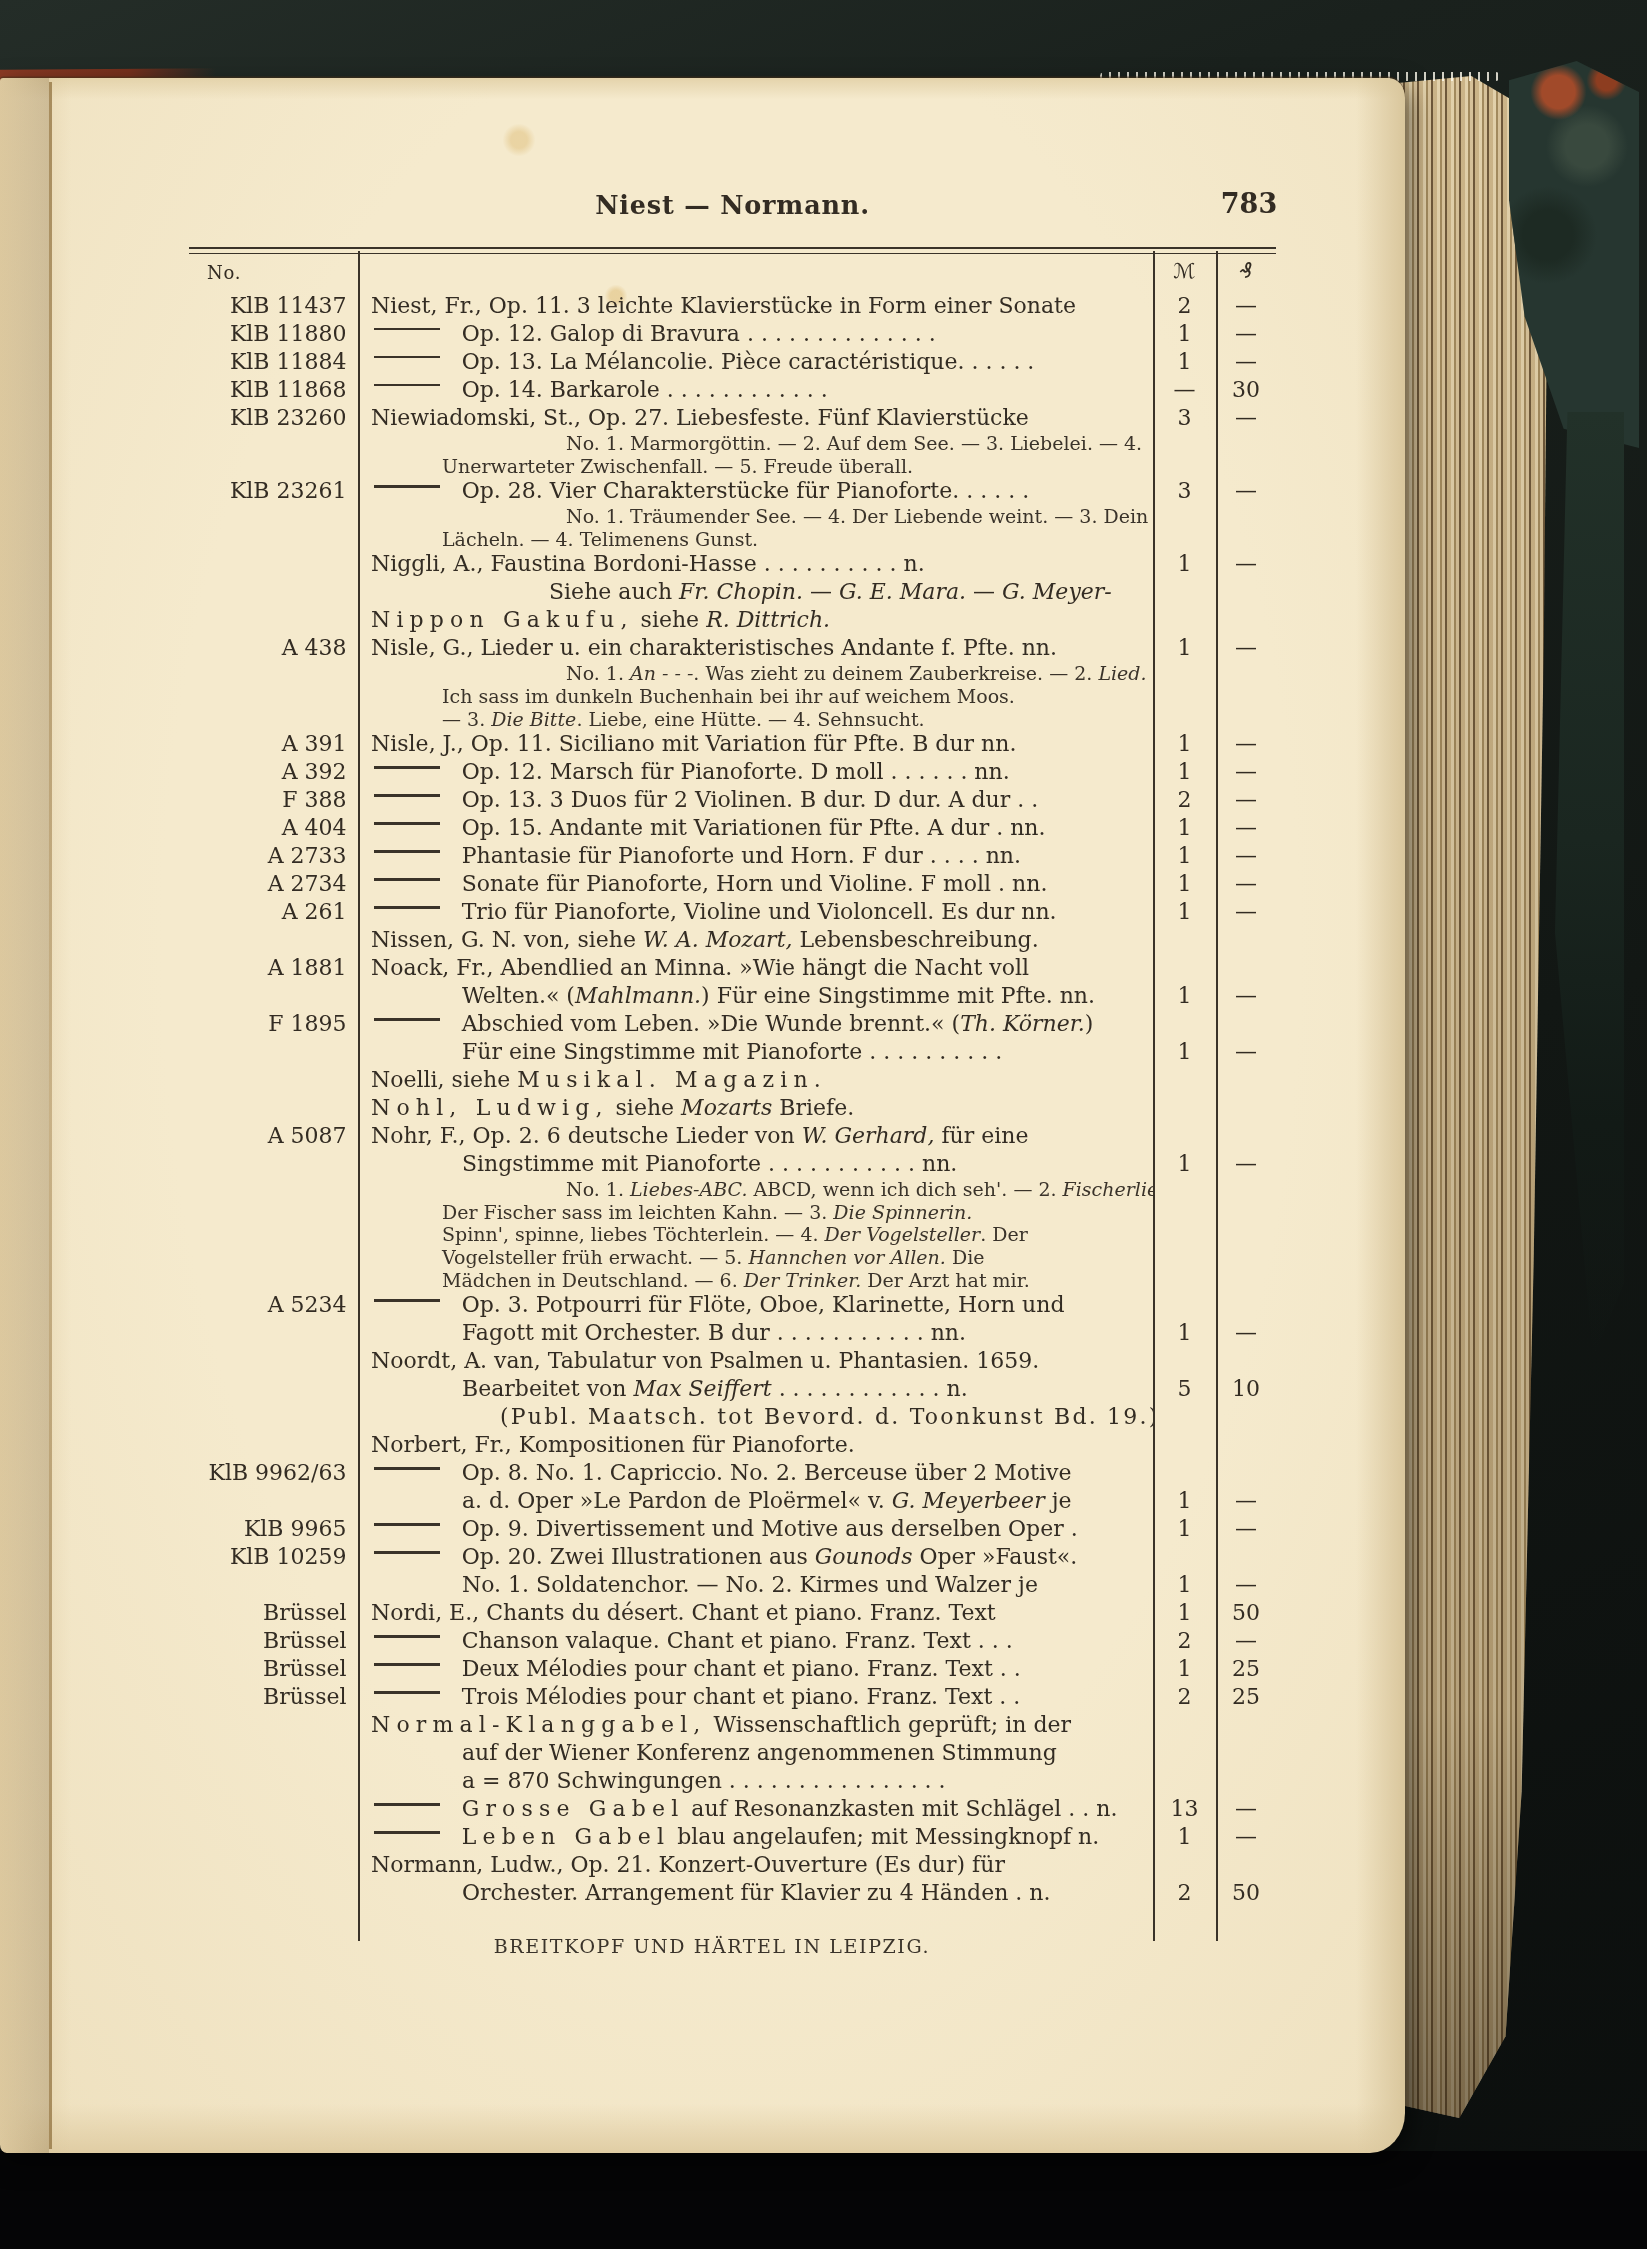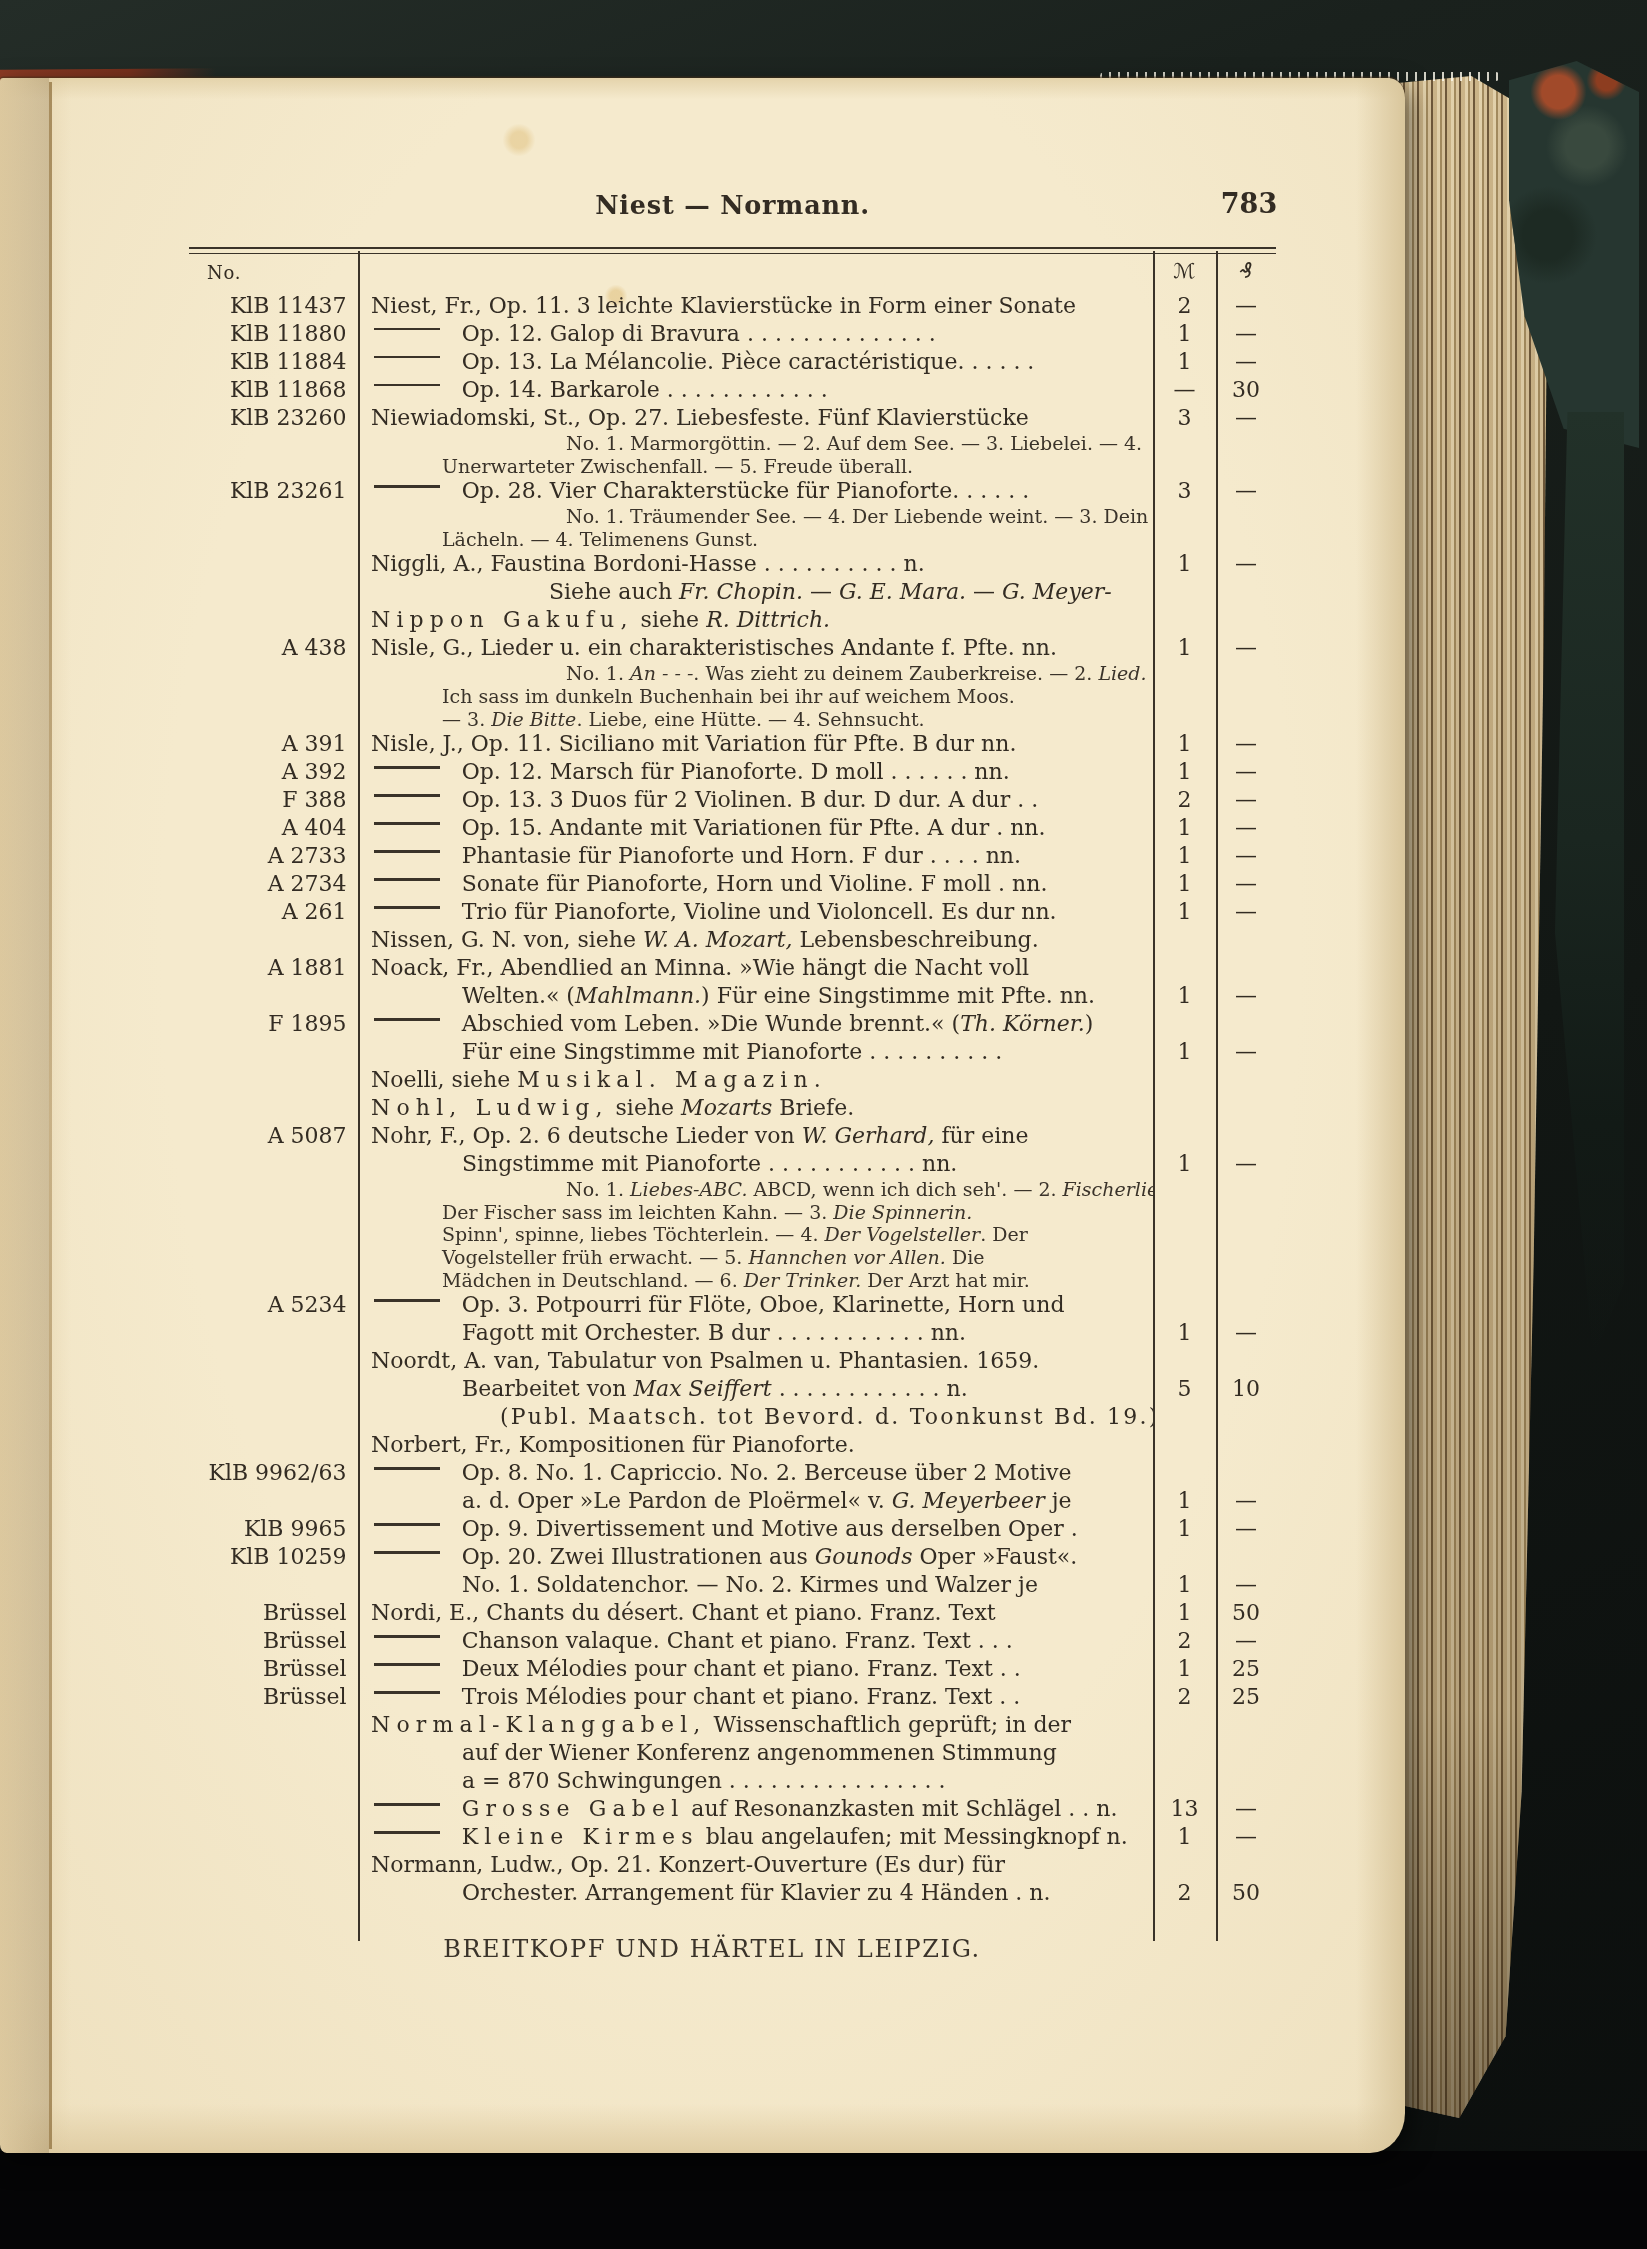--- a/index.html
+++ b/index.html
@@ -81,21 +81,21 @@
   .k-cont3 .text{padding-left:142px;}
   .k-small1 .text{padding-left:208px;}
   .k-small .text{padding-left:84px;}
   .seg-b{font-weight:normal;text-align:right;}
   .seg-i{font-style:italic;}
   .seg-sp{letter-spacing:.28em;}
   .seg-sp2{letter-spacing:.10em;}
   .seg-d{display:inline-block;width:66px;height:2.5px;background:#3a3329;
          vertical-align:middle;margin:0 21.4px 0 3.3px;position:relative;top:-5.8px;}
   .footer{position:absolute;left:189px;top:1935px;width:1046px;text-align:center;
-          font-size:24px;letter-spacing:1.6px;color:#3a332a;}
+          font-size:19px;letter-spacing:1.6px;color:#3a332a;}
 </style>
 </head>
 <body>
 
 <div class="stage">
   <div class="bottom-void"></div>
   <div class="cover-red"></div>
   <div class="page-stack"></div>
   <div class="cover-marble"></div>
   <div class="cover-marble2"></div>
@@ -454,21 +454,21 @@
           <span class="pf"></span>
         </div>
         <div class="line k-main">
           <span class="no"></span>
           <span class="text"><span class="seg-d"></span><span class="seg-sp">Grosse Gabel</span><span class="seg-r"> auf Resonanzkasten mit Schlägel .  . n.</span></span>
           <span class="m">13</span>
           <span class="pf">—</span>
         </div>
         <div class="line k-main">
           <span class="no"></span>
-          <span class="text"><span class="seg-d"></span><span class="seg-sp">Kleine Kirmes</span><span class="seg-r"> blau angelaufen; mit Messingknopf n.</span></span>
+          <span class="text"><span class="seg-d"></span><span class="seg-sp">Leben Gabel</span><span class="seg-r"> blau angelaufen; mit Messingknopf n.</span></span>
           <span class="m">1</span>
           <span class="pf">—</span>
         </div>
         <div class="line k-main">
           <span class="no"></span>
           <span class="text"><span class="seg-b">Normann, Ludw.,</span><span class="seg-r"> Op. 21.  Konzert-Ouverture (Es dur) für</span></span>
           <span class="m"></span>
           <span class="pf"></span>
         </div>
         <div class="line k-cont">

